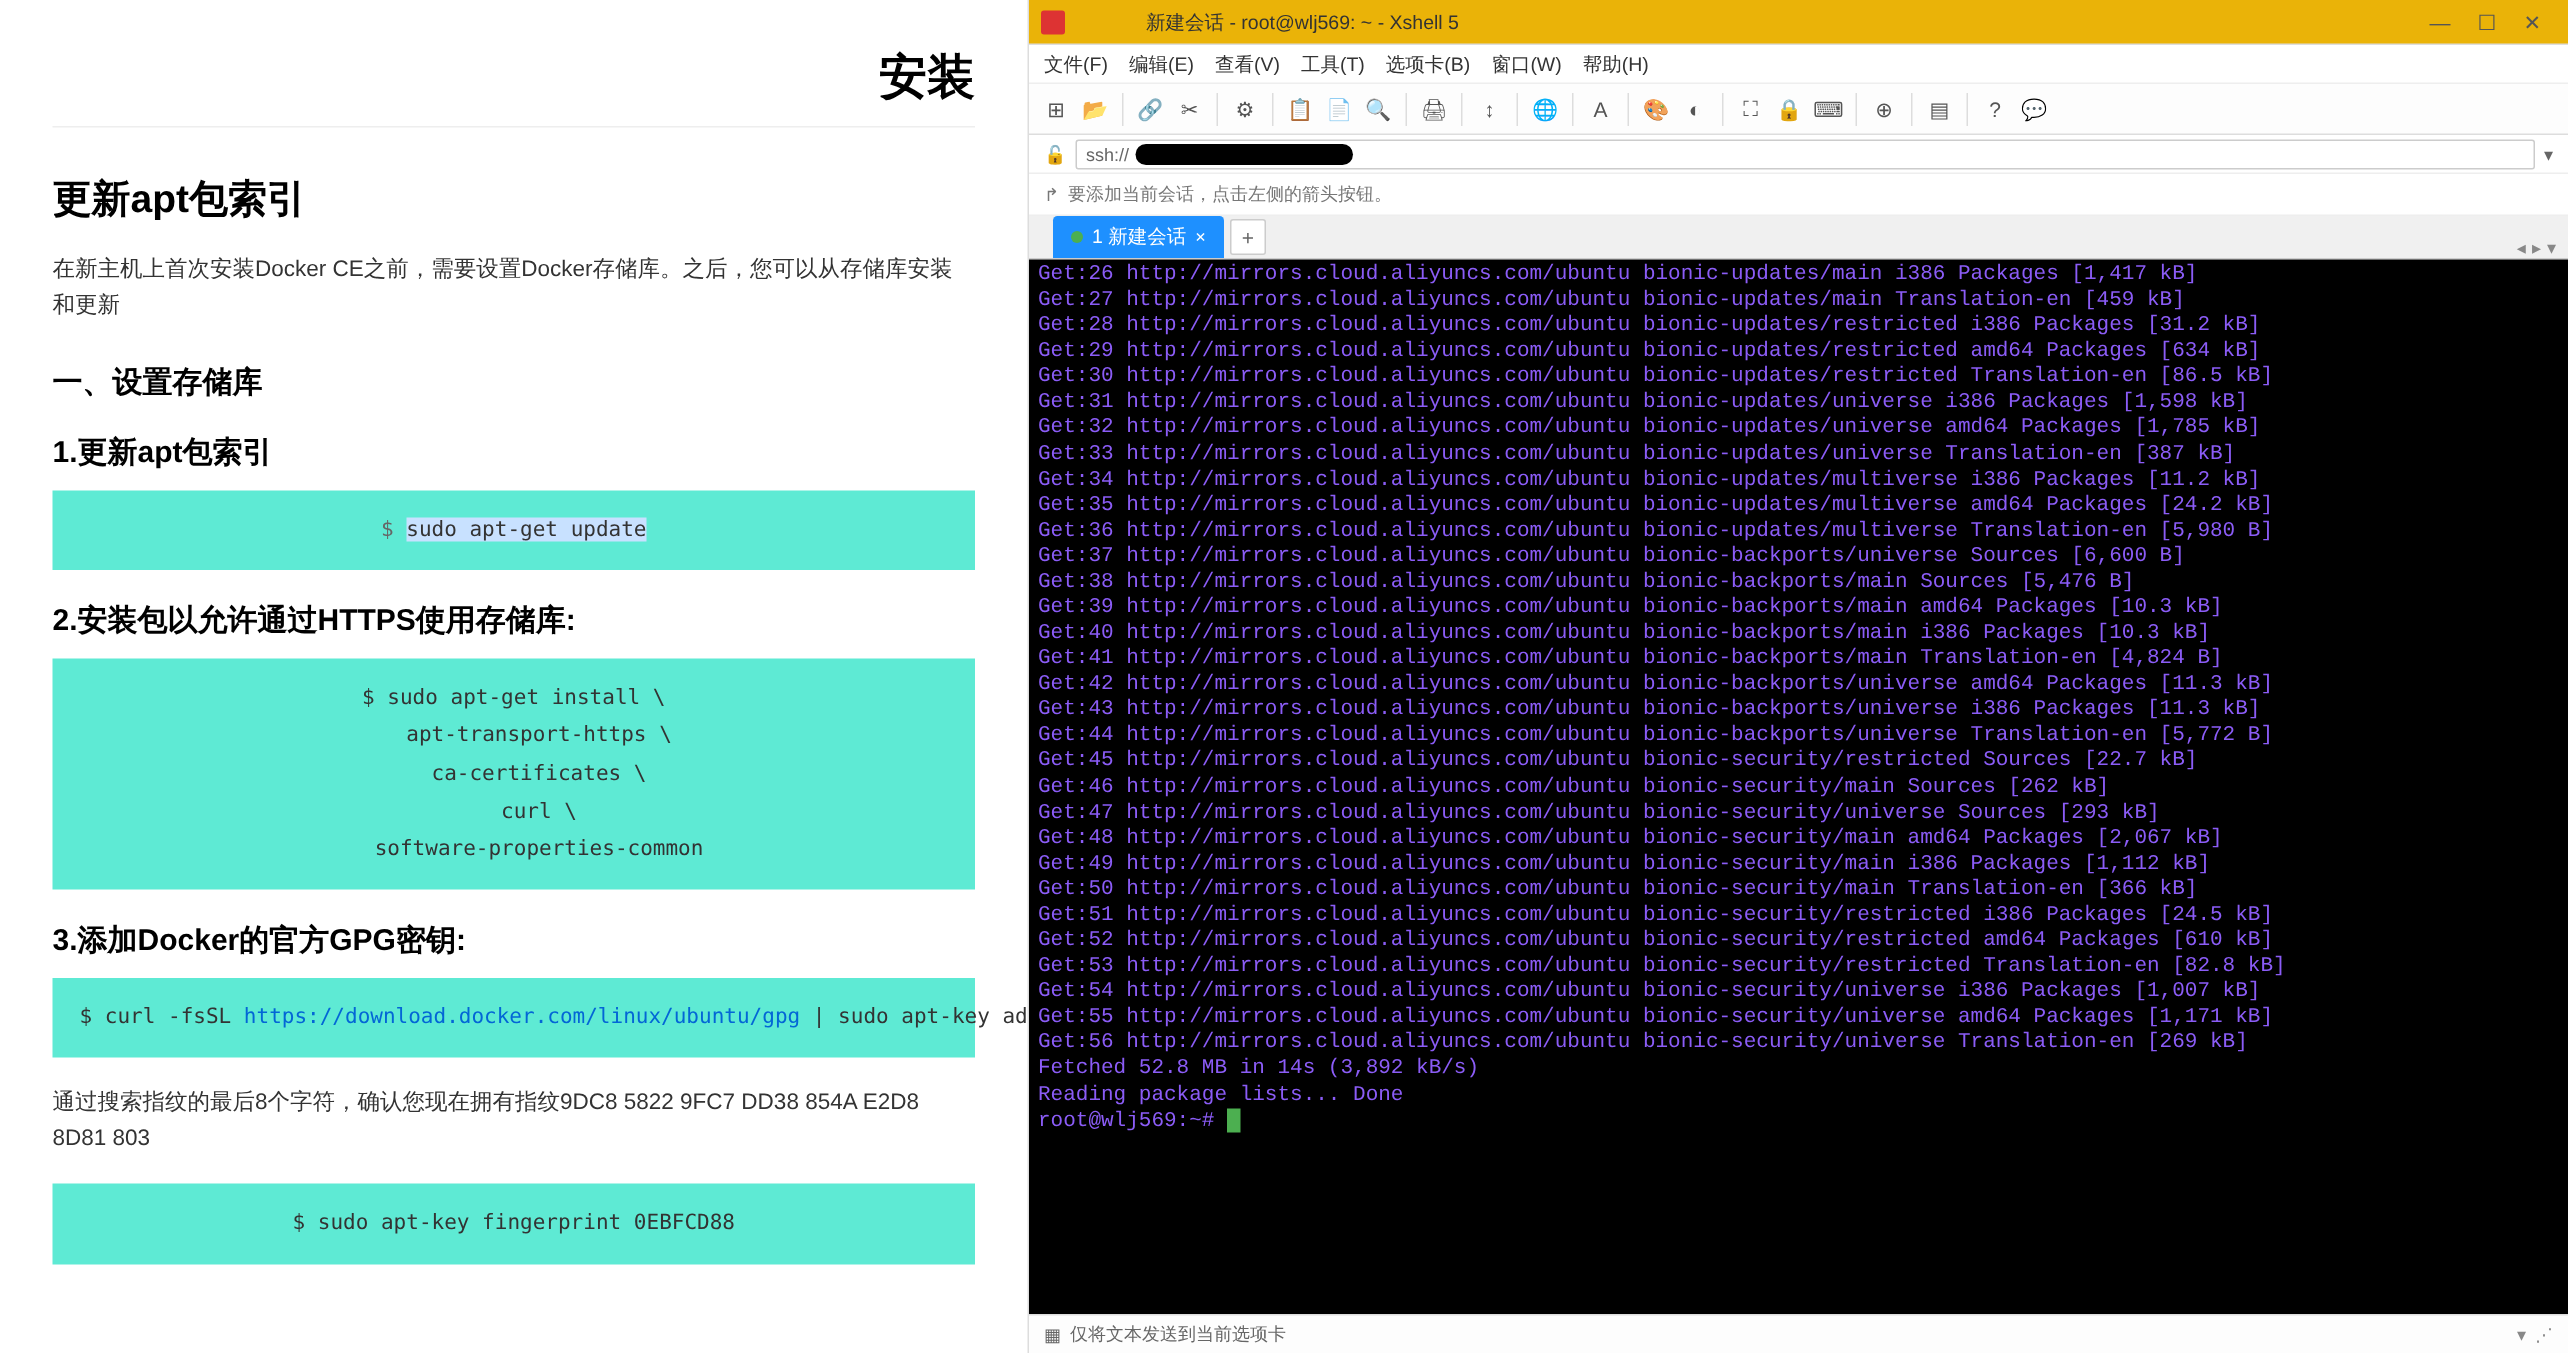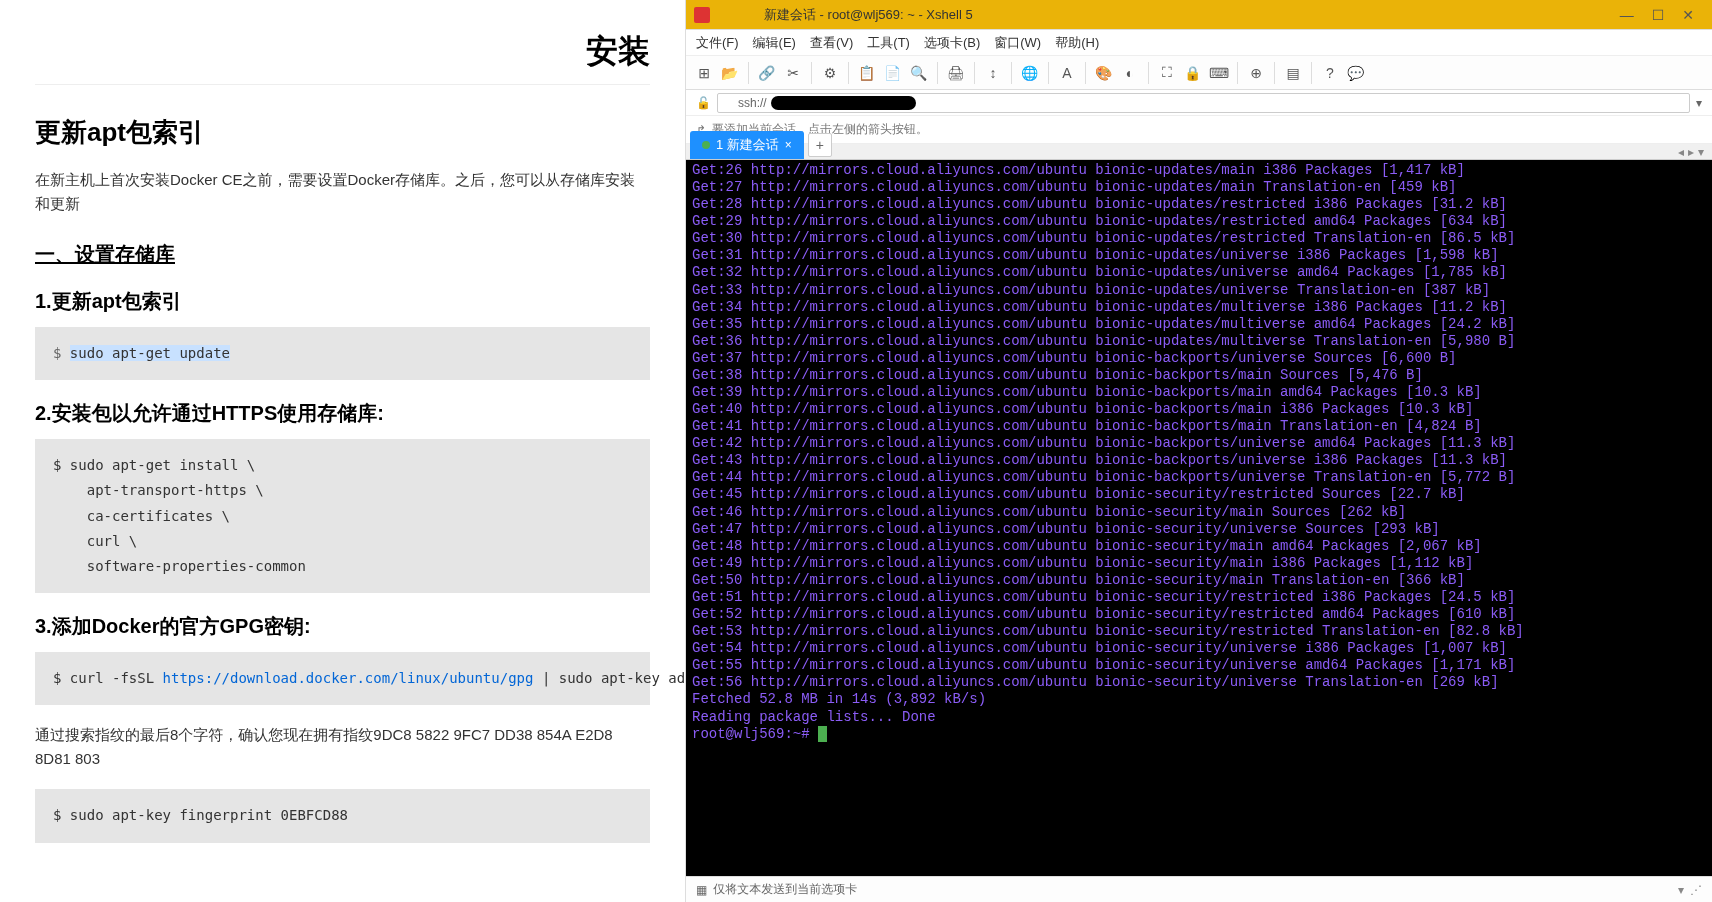--- a/index.html
+++ b/index.html
@@ -2,43 +2,43 @@
 <html><head>
 <meta charset="utf-8">
 <style>
 * { margin: 0; padding: 0; box-sizing: border-box; }
 body { font-family: -apple-system, Arial, sans-serif; background: #fff; width: 1712px; height: 902px; overflow: hidden; display: flex; }
 .left-pane { width: 685px; height: 902px; padding: 30px 35px; overflow: hidden; background: #fff; }
 .right-pane { flex: 1; height: 902px; display: flex; flex-direction: column; border-left: 1px solid #ddd; }
 h1 { font-size: 32px; font-weight: 700; margin-bottom: 20px; padding-bottom: 10px; border-bottom: 1px solid #eee; text-align: right; }
 h2 { font-size: 26px; font-weight: 700; margin-top: 30px; margin-bottom: 18px; }
 .para { font-size: 15px; color: #333; margin: 18px 0; line-height: 1.6; }
-h3 { font-size: 20px; font-weight: 700; margin-top: 25px; margin-bottom: 10px; text-decoration: underline; }
+h3 { font-size: 20px; font-weight: 700; margin-top: 25px; margin-bottom: 10px; }
 .num-item { font-size: 20px; font-weight: 700; margin-top: 20px; margin-bottom: 12px; }
-.codeblock { background: #e5e5e5; padding: 14px 18px; font-family: 'Consolas', monospace; font-size: 14px; color: #333; line-height: 1.8; white-space: pre; }
+.codeblock { background: #5eead4; padding: 14px 18px; font-family: 'Consolas', monospace; font-size: 14px; color: #333; line-height: 1.8; white-space: pre; text-align: center; }
 .codeblock .prompt { color: #666; }
 .codeblock .hl { background: #c8e1ff; }
 .codeblock .url-link { color: #0366d6; }
 
 
 .titlebar { height: 30px; display: flex; align-items: center; padding: 0 8px; border-bottom: 1px solid #ddd; background: #eab308; gap: 48px; }
 .titlebar-icon { width: 16px; height: 16px; background: #d33; border-radius: 2px; margin-right: 6px; }
 .titlebar-text { font-size: 13px; color: #333; flex: 1; }
 .win-controls { display: flex; gap: 18px; padding-right: 10px; }
 .win-btn { font-size: 14px; color: #555; cursor: pointer; }
 .menubar { height: 26px; display: flex; align-items: center; padding: 0 10px; gap: 14px; font-size: 13px; color: #333; background: #fff; border-bottom: 1px solid #eee; }
 .menubar span { cursor: pointer; }
 .toolbar { height: 34px; display: flex; align-items: center; padding: 0 8px; gap: 6px; background: #fdfdfd; border-bottom: 1px solid #ddd; }
 .tb-icon { width: 20px; height: 20px; display: inline-flex; align-items: center; justify-content: center; font-size: 14px; color: #555; cursor: pointer; }
 .tb-sep { width: 1px; height: 22px; background: #ddd; margin: 0 2px; }
 .addressbar { height: 26px; display: flex; align-items: center; padding: 0 10px; font-size: 12px; color: #666; border-bottom: 1px solid #eee; gap: 6px; }
-.address-input { flex: 1; border: 1px solid #ccc; height: 20px; border-radius: 2px; padding: 0 20px; display: flex; align-items: center; }
+.address-input { flex: 1; border: 1px solid #ccc; height: 20px; border-radius: 2px; padding: 0 6px; display: flex; align-items: center; }
 .address-mask { display: inline-block; width: 145px; height: 14px; background: #000; border-radius: 7px; margin-left: 4px; }
 .hintbar { height: 28px; display: flex; align-items: center; padding: 0 10px; font-size: 12px; color: #777; border-bottom: 1px solid #eee; gap: 6px; }
-.tabbar { height: 16px; display: flex; align-items: flex-end; background: #f0f0f0; border-bottom: 1px solid #ccc; padding-left: 4px; }
+.tabbar { height: 29px; display: flex; align-items: flex-end; background: #f0f0f0; border-bottom: 1px solid #ccc; padding-left: 16px; }
 .tab { height: 28px; padding: 0 12px; display: flex; align-items: center; font-size: 13px; background: #1e90ff; color: #fff; border-radius: 3px 3px 0 0; gap: 6px; }
 .tab-dot { width: 8px; height: 8px; background: #4caf50; border-radius: 50%; }
 .tab-close { font-size: 12px; cursor: pointer; }
 .tab-add { width: 24px; height: 24px; display: flex; align-items: center; justify-content: center; background: #fff; border: 1px solid #ccc; margin-left: 4px; margin-bottom: 2px; font-size: 14px; color: #666; cursor: pointer; border-radius: 2px; }
 .tab-nav { margin-left: auto; margin-right: 8px; display: flex; gap: 4px; color: #888; font-size: 12px; }
 .terminal { flex: 1; background: #000; color: #8b5cf6; font-family: 'Consolas', 'Courier New', monospace; font-size: 14px; line-height: 1.22; padding: 2px 6px; overflow: hidden; white-space: pre; }
 .terminal .line { display: block; }
 .cursor { display: inline-block; width: 9px; height: 16px; background: #4caf50; vertical-align: middle; }
 .statusbar { height: 26px; display: flex; align-items: center; padding: 0 10px; font-size: 12px; color: #666; border-top: 1px solid #ddd; background: #fdfdfd; gap: 6px; }
 .sb-right { margin-left: auto; display: flex; gap: 6px; color: #888; }

